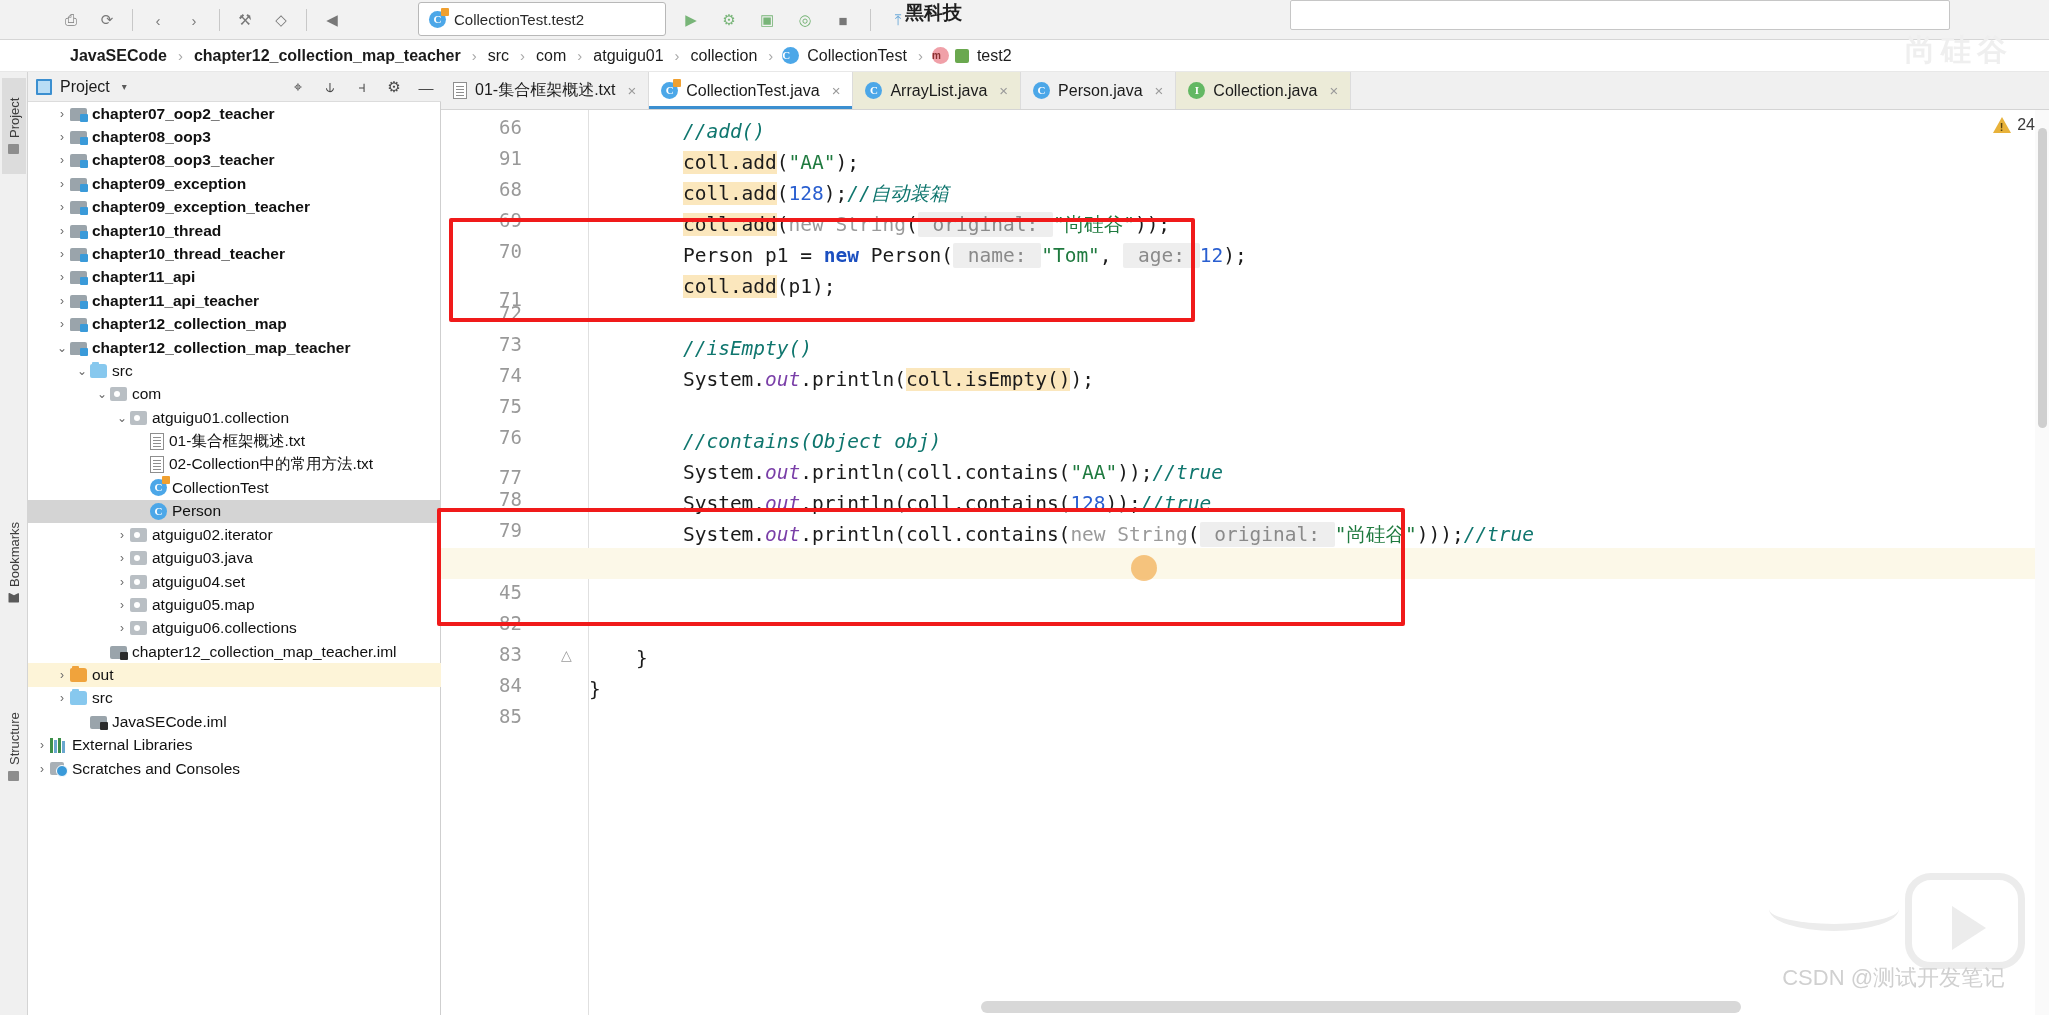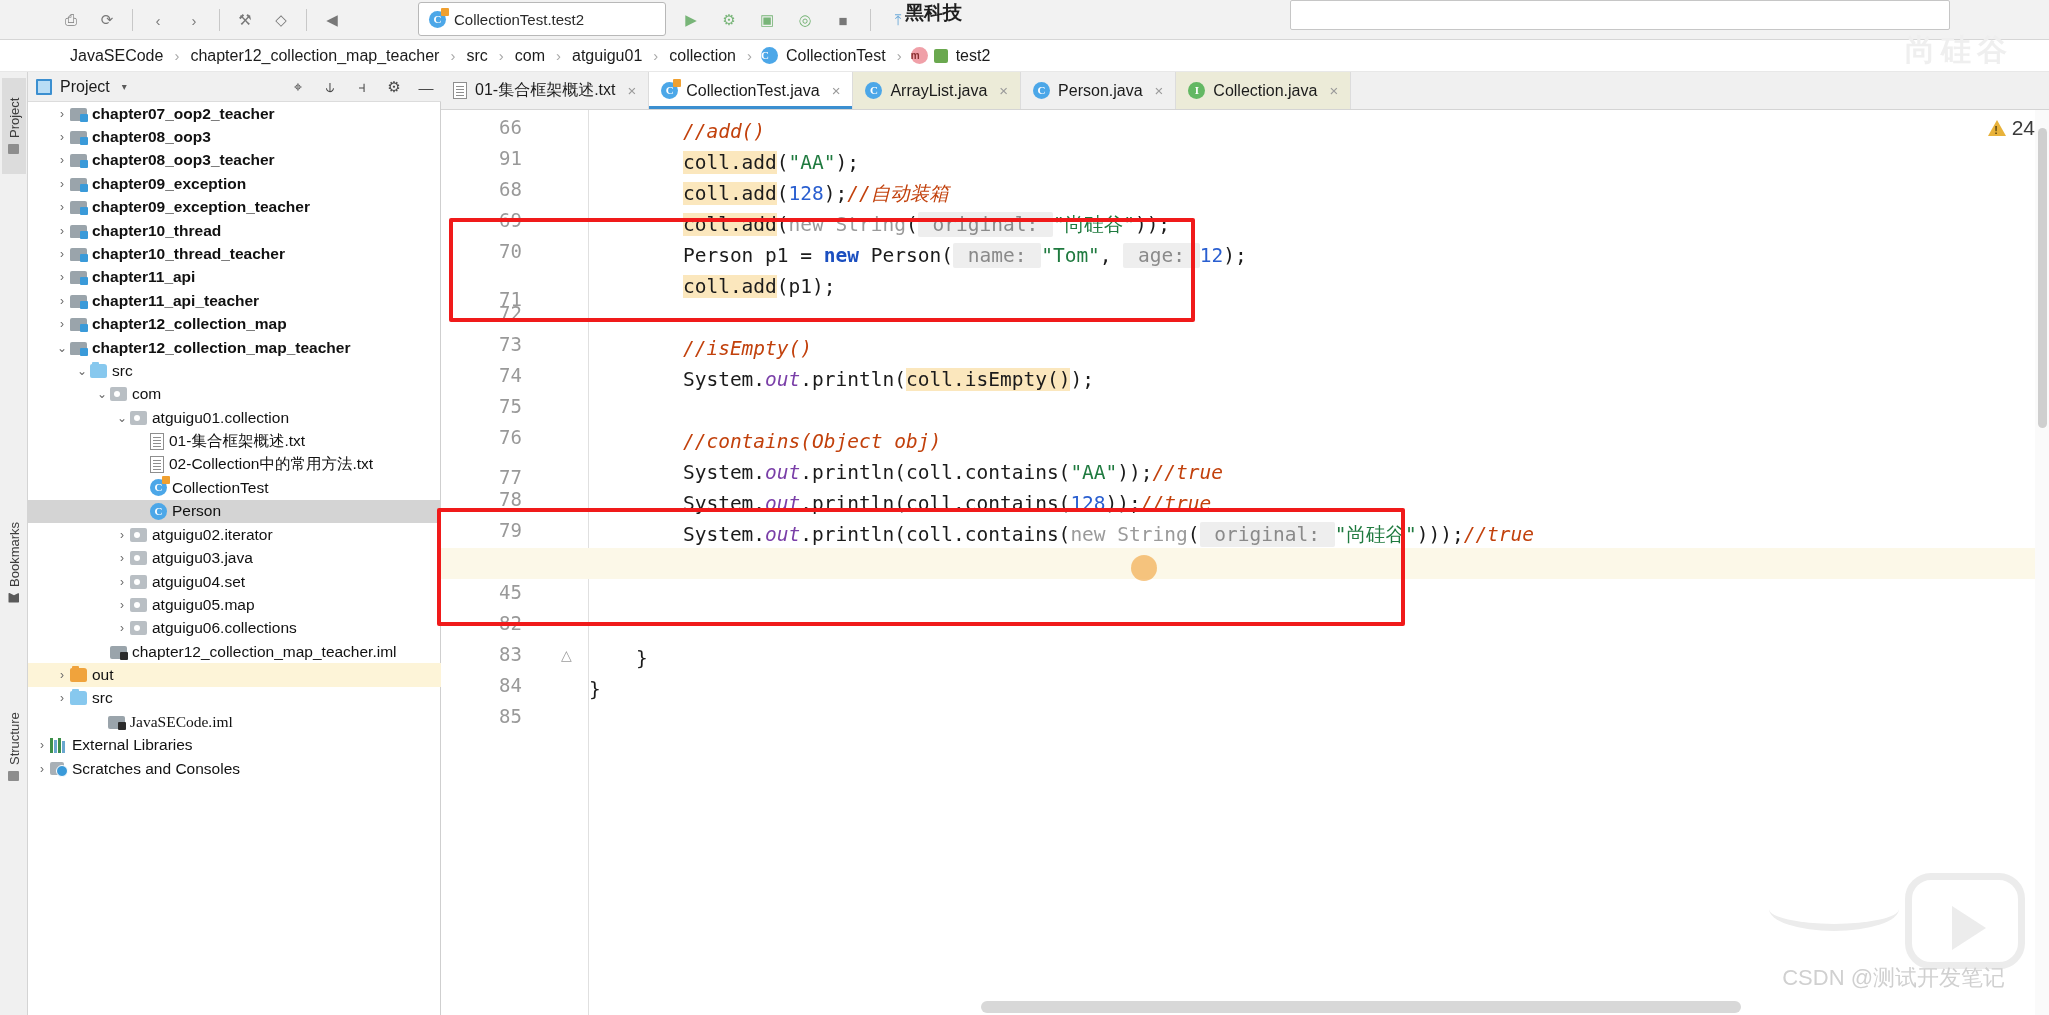--- a/index.html
+++ b/index.html
@@ -36,21 +36,21 @@
   }
 
   
   .breadcrumb {
     position: absolute; left: 0; top: 40px; width: 2049px; height: 32px;
     background: #ffffff; display: flex; align-items: center; padding-left: 68px;
     font-size: 16px; color: #1b1b1b; border-bottom: 1px solid #e8e8e8;
   }
   .crumb { display: flex; align-items: center; white-space: nowrap; }
   .crumb-label { padding: 0 2px; }
-  .crumb.bold .crumb-label { font-weight: normal; }
+  .crumb.bold .crumb-label { font-weight: bold; }
   .crumb-sep { color: #a8a8a8; margin: 0 9px; font-size: 15px; }
   .crumb-ico { margin-right: 6px; display: inline-flex; }
 
   .ico-class {
     width: 17px; height: 17px; border-radius: 50%; background: #4ca7e8;
     color: #ffffff; font-size: 11px; font-weight: bold; line-height: 17px; text-align: center;
     font-family: "Liberation Serif", serif; position: relative; flex: 0 0 auto;
   }
   .ico-class.tested::after {
     content: ""; position: absolute; right: -3px; top: -3px;
@@ -175,39 +175,39 @@
     position: absolute; left: 96px; width: 1512px; height: 31px; background: #fcf8e8;
   }
   .foldmark { position: absolute; left: 120px; font-size: 14px; color: #9a9a9a; }
 
   .code {
     position: absolute; left: 148px; top: 38px; width: 1460px; height: 905px;
     font-family: "DejaVu Sans Mono", monospace; font-size: 19.5px;
     line-height: 31px; color: #1b1b1b; overflow: hidden;
   }
   .cl { position: absolute; left: 0; white-space: pre; }
-  .c-com  { color: #c2410c; font-style: italic; }
+  .c-com  { color: #0f766e; font-style: italic; }
   .c-kw   { color: #1b4fc0; font-weight: bold; }
   .c-str  { color: #1f7a3f; }
   .c-num  { color: #2a5fd0; }
   .c-fld  { color: #7a3fa8; font-style: italic; }
   .c-gray { color: #9a9a9a; }
   .c-hint { background: #eeeeee; color: #8a8a8a; border-radius: 2px; padding: 1px 3px; }
   .hl-occ { background: #fbe7bd; }
 
   .redbox { position: absolute; border: 4px solid #f01a1a; border-radius: 2px; pointer-events: none; }
   .caret-dot {
     position: absolute; width: 26px; height: 26px; border-radius: 50%;
     background: #f0a33c; opacity: .62;
   }
 
   
   .insp-widget {
     position: absolute; right: 14px; top: 44px; display: flex; align-items: center; gap: 6px;
-    font-size: 21px; color: #3b3b3b;
+    font-size: 16px; color: #3b3b3b;
   }
   .warn-tri {
     width: 0; height: 0; border-left: 9px solid transparent; border-right: 9px solid transparent;
     border-bottom: 16px solid #e8b23a; position: relative;
   }
   .warn-tri::after { content: "!"; position: absolute; left: -2.5px; top: 4px; font-size: 11px; color: #5a4410; font-weight: bold; }
 
   .scroll-right {
     position: absolute; right: 0; top: 38px; width: 14px; height: 905px; background: #fafafa;
   }
@@ -467,21 +467,21 @@
         <div class="trow hl" style="padding-left: 26px;">
           <span class="tarrow">›</span>
           <span class="f-out"></span>
           <span class="tname">out</span>
         </div>
         <div class="trow" style="padding-left: 26px;">
           <span class="tarrow">›</span>
           <span class="f-src"></span>
           <span class="tname">src</span>
         </div>
-        <div class="trow" style="padding-left: 64px; font-family: Liberation Serif, serif;">
+        <div class="trow" style="padding-left: 46px;">
           <span class="tarrow"></span>
           <span class="f-iml"></span>
           <span class="tname">JavaSECode.iml</span>
         </div>
         <div class="trow" style="padding-left: 6px;">
           <span class="tarrow">›</span>
           <span class="f-lib">
             <i></i>
             <i></i>
             <i></i>

